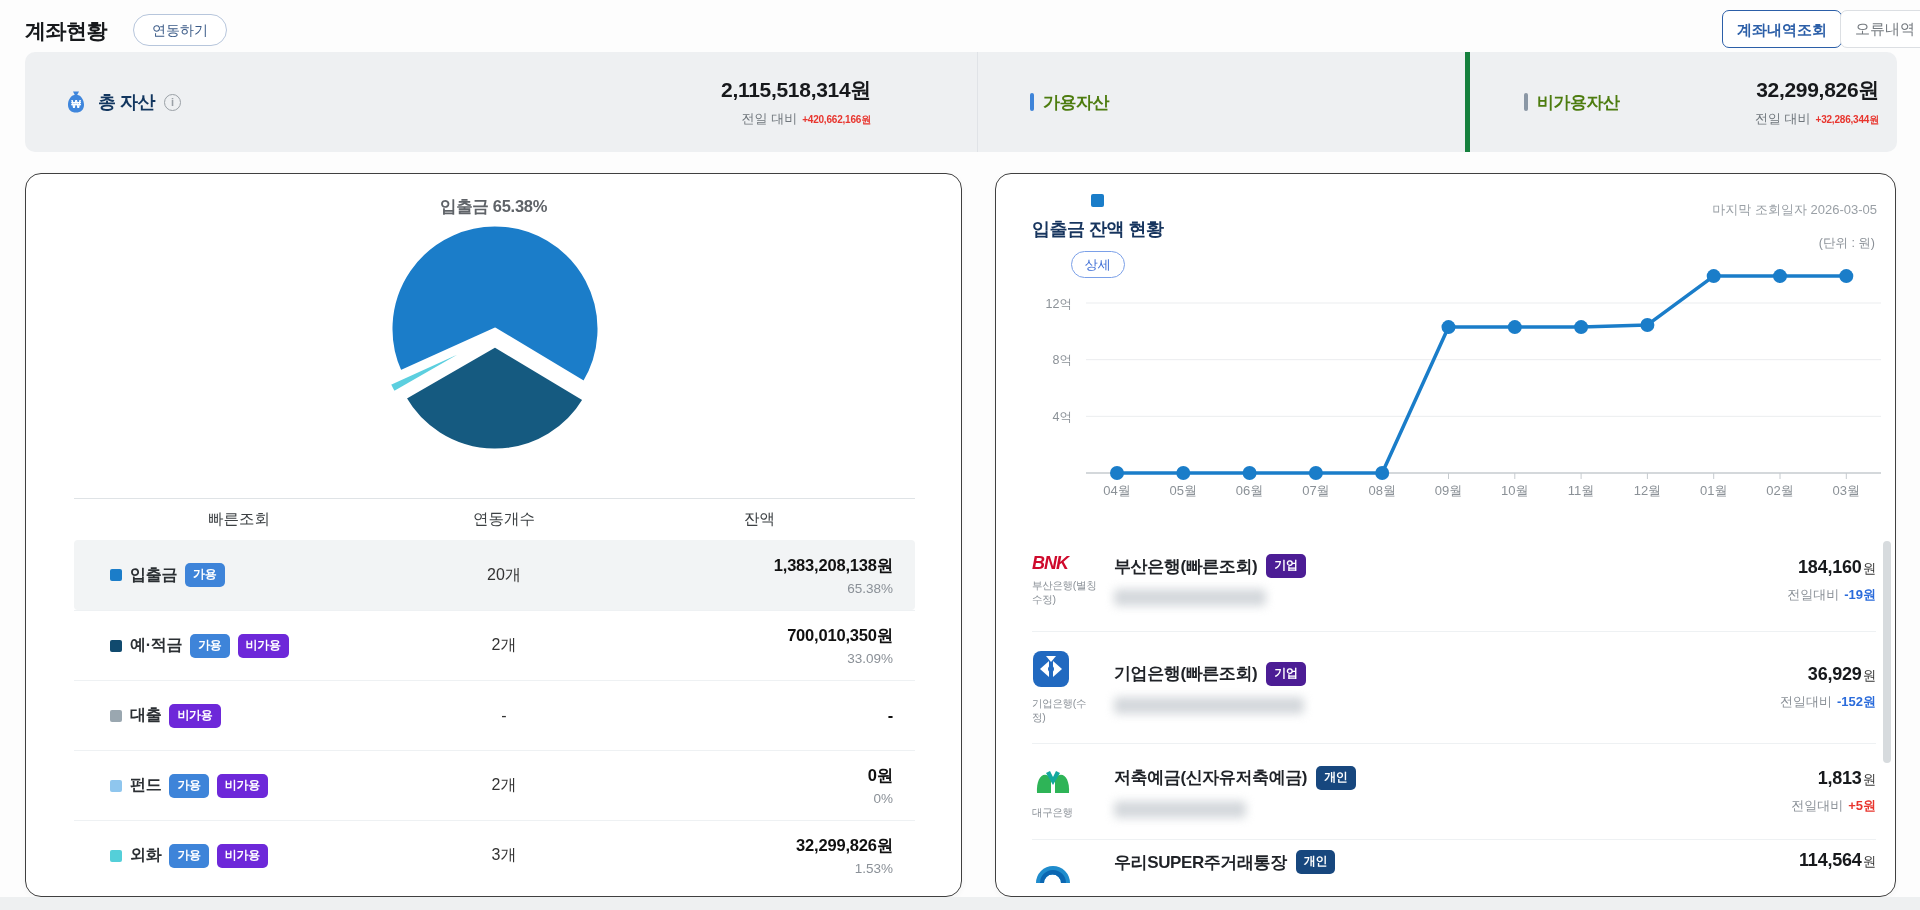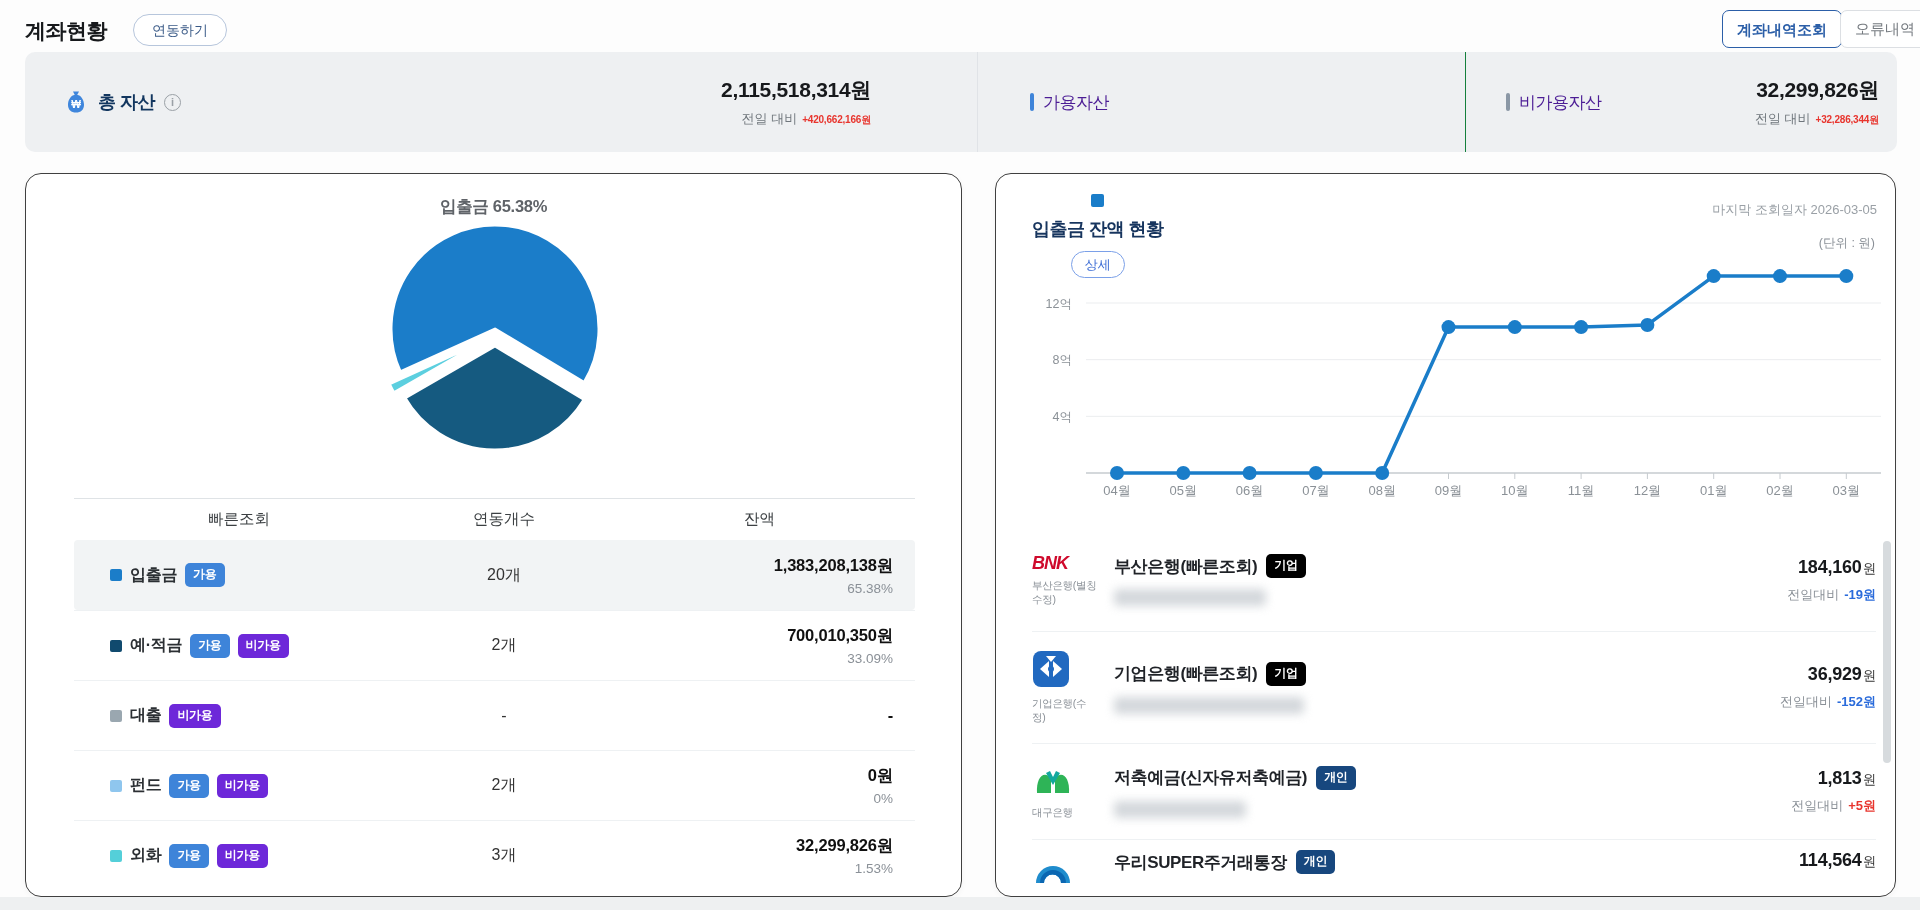--- a/index.html
+++ b/index.html
@@ -15,24 +15,24 @@
   .btn-history { position:absolute; left:1697px; top:2px; height:38px; padding:0 14px; line-height:35px;
                border:1.5px solid #2c5fa8; border-radius:7px; background:#fff; color:#2c5fa8; font-size:15px; font-weight:700; cursor:pointer; }
   .btn-error { position:absolute; left:1815px; top:2px; height:38px; width:130px; padding:0 14px; line-height:36px;
                border:1px solid #dcdfe3; border-radius:7px; background:#fff; color:#767b80; font-size:15px; cursor:pointer; text-align:left; }
 
   
   .summary-bar { position:absolute; left:25px; top:52px; width:1872px; height:100px; background:#eef0f2; border-radius:10px; display:flex; align-items:center; }
   .sum-sec { display:flex; align-items:center; justify-content:space-between; height:100%; }
   .sec1 { width:952px; padding:0 106px 0 38px; }
   .sec2 { width:488px; padding:0 128px 0 52px; border-left:1px solid #e0e3e7; }
-  .sec3 { flex:1; padding:0 18px 0 40px; border-left:1px solid #15803d; }
+  .sec3 { flex:1; padding:0 18px 0 54px; border-left:5px solid #15803d; }
   .sum-label { display:flex; align-items:center; gap:9px; }
   .sum-label .txt-main { font-size:18px; font-weight:800; color:#12365f; letter-spacing:-0.5px; }
-  .sum-label .txt { font-size:17px; font-weight:400; color:#4c1d95; letter-spacing:-0.5px; }
+  .sum-label .txt { font-size:17px; font-weight:700; color:#4d7c0f; letter-spacing:-0.5px; }
   .vbar { display:inline-block; width:4px; height:18px; border-radius:2px; }
   .vbar.blue { background:#3e84d9; }
   .vbar.gray { background:#8a97a5; }
   .info-icon { display:inline-block; width:17px; height:17px; border:1.5px solid #9aa0a6; border-radius:50%;
                color:#9aa0a6; font-size:11px; line-height:15px; text-align:center; font-weight:700; font-style:normal; }
   .sum-vals { text-align:right; }
   .sum-amount { font-size:21px; font-weight:800; color:#17191c; letter-spacing:-0.3px; }
   .sum-delta { margin-top:6px; font-size:13px; color:#6f767c; }
   .sum-delta b { font-size:10px; color:#e8352e; font-weight:800; margin-left:5px; letter-spacing:-0.2px; }
 
@@ -51,21 +51,21 @@
   .thead .th { font-size:15.5px; color:#3c4043; text-align:center; font-weight:500; }
   .trow { display:grid; grid-template-columns:330px 200px 1fr; height:70px; align-items:center; border-top:1px solid #eef1f3; cursor:pointer; }
   .trow:first-of-type { border-top:none; }
   .trow.hl { background:#f2f4f5; border-radius:4px; border-top:none; }
   .tc1 { display:flex; align-items:center; gap:8px; padding-left:36px; }
   .legend-sq { width:12px; height:12px; border-radius:2px; flex:0 0 12px; }
   .acct-name { font-size:16px; color:#2b2f33; font-weight:600; letter-spacing:-0.3px; }
   .badge { display:inline-block; color:#fff; font-size:12px; font-weight:600; padding:3px 8px 4px; border-radius:5px; letter-spacing:-0.3px; }
   .b-avail { background:#3e84d9; }
   .b-unavail { background:#6d28d9; }
-  .b-corp { background:#000000; }
+  .b-corp { background:#4c1d95; }
   .b-personal { background:#17477e; }
   .tc2 { text-align:center; font-size:16px; color:#333; }
   .tc3 { text-align:right; padding-right:22px; }
   .t-amount { font-size:16.5px; font-weight:800; color:#111; letter-spacing:-0.2px; }
   .t-pct { margin-top:4px; font-size:13.5px; color:#8a9097; }
 
   
   .rc-title-row { position:absolute; left:36px; top:20px; display:flex; align-items:center; gap:10px;flex-direction:column; }
   .title-sq { width:13px; height:13px; background:#1a7dc9; border-radius:2px; }
   .rc-title { font-size:18px; font-weight:800; color:#17355e; letter-spacing:-0.5px; }

